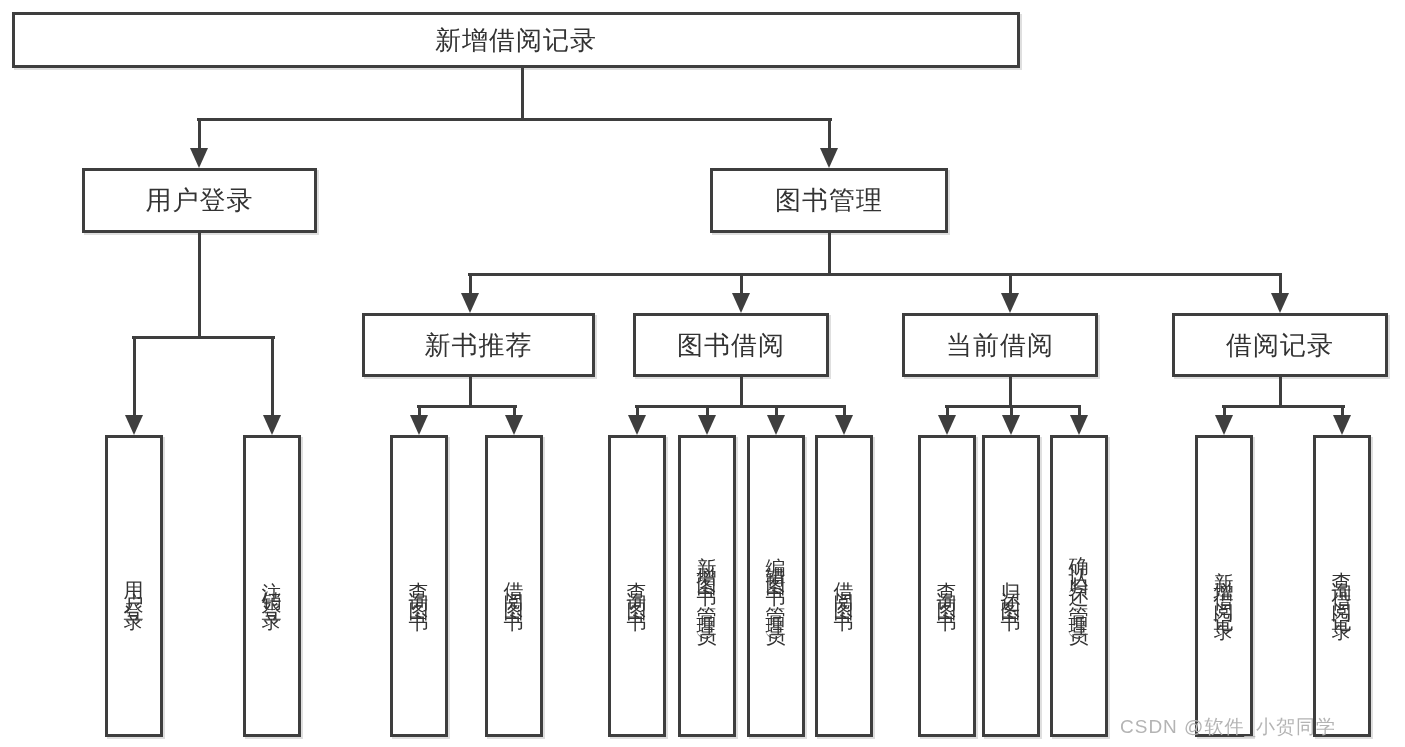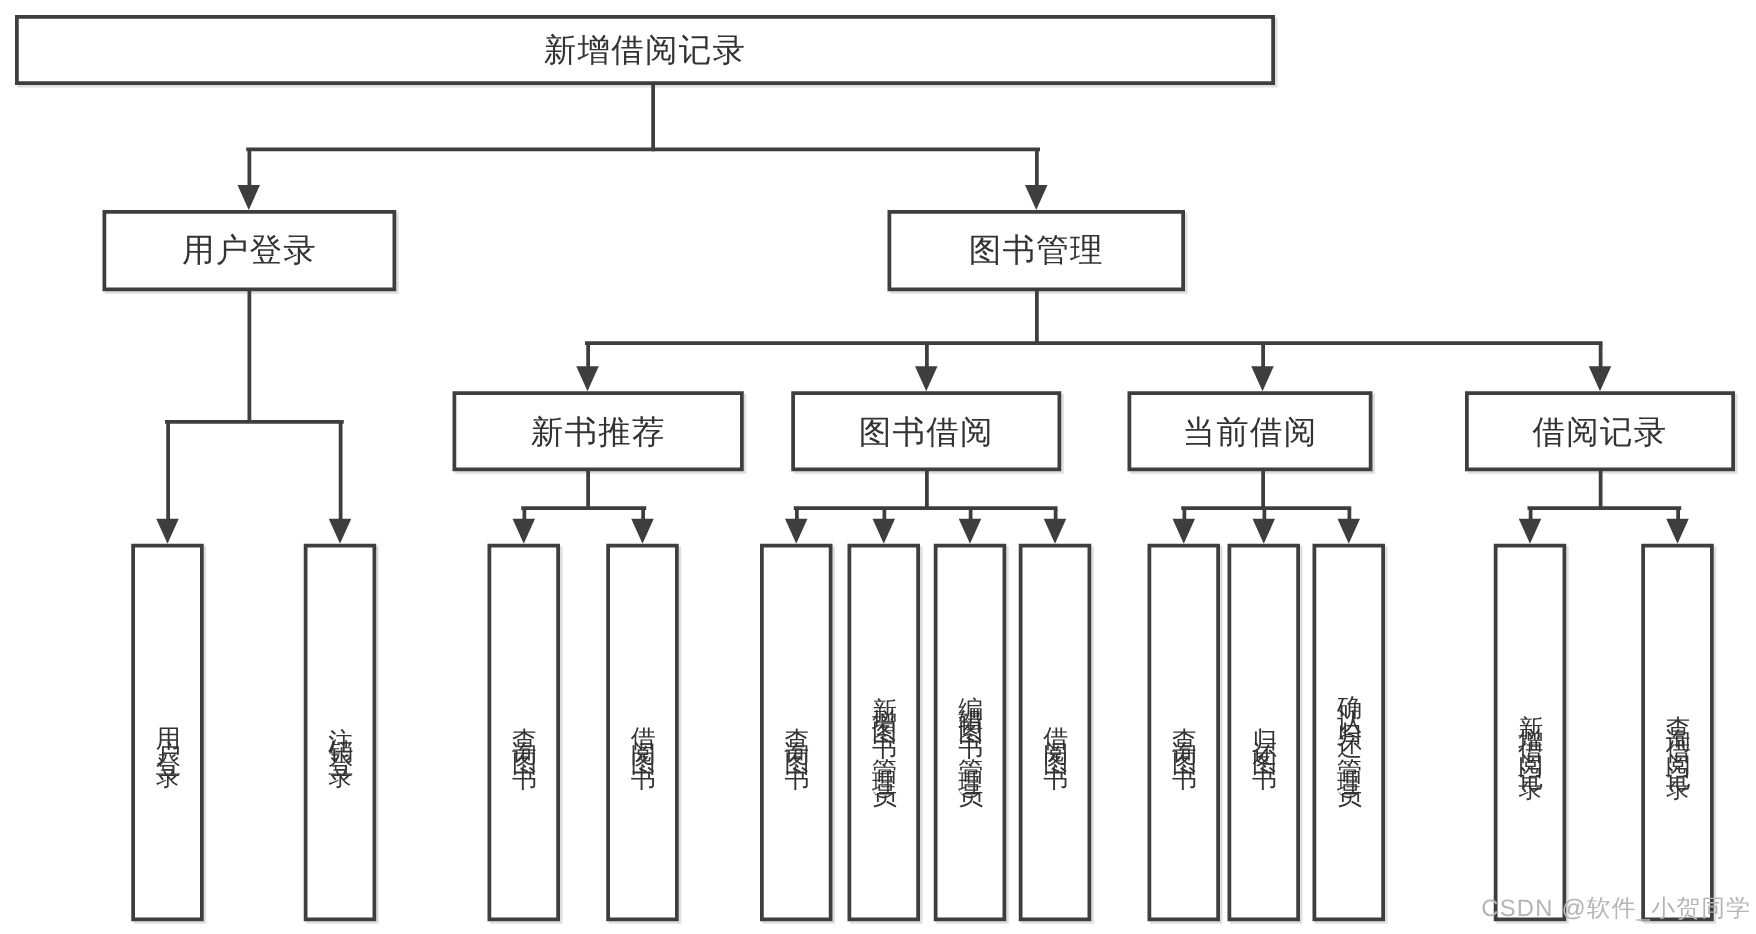--- a/index.html
+++ b/index.html
@@ -37,21 +37,21 @@
   .vl{position:absolute;width:3px;background:var(--line);}
   .hl{position:absolute;height:3px;background:var(--line);}
   .ah{
     position:absolute;width:0;height:0;
     border-left:9px solid transparent;
     border-right:9px solid transparent;
     border-top:20px solid var(--line);
   }
   .wm{
     position:absolute;
-    left:1185px;top:714px;
+    left:1120px;top:714px;
     font-size:19px;letter-spacing:1px;
     color:var(--wm);
     z-index:9;
     white-space:nowrap;
   }
 </style>
 </head>
 <body>
 
 <div id="canvas">
@@ -88,21 +88,21 @@
   <div class="vl" style="left:740px;top:275px;height:20px"></div>
   <div class="ah" style="left:732px;top:293px"></div>
   <div class="vl" style="left:1009px;top:275px;height:20px"></div>
   <div class="ah" style="left:1001px;top:293px"></div>
   <div class="vl" style="left:1279px;top:275px;height:20px"></div>
   <div class="ah" style="left:1271px;top:293px"></div>
 
   <div class="box hbox" style="left:362px;top:313px;width:233px;height:64px">
     <span>新书推荐</span>
   </div>
-  <div class="box hbox" style="left:633px;top:313px;width:216px;height:64px">
+  <div class="box hbox" style="left:633px;top:313px;width:196px;height:64px">
     <span>图书借阅</span>
   </div>
   <div class="box hbox" style="left:902px;top:313px;width:196px;height:64px">
     <span>当前借阅</span>
   </div>
   <div class="box hbox" style="left:1172px;top:313px;width:216px;height:64px">
     <span>借阅记录</span>
   </div>
 
   <div class="vl" style="left:469px;top:376px;height:31px"></div>

